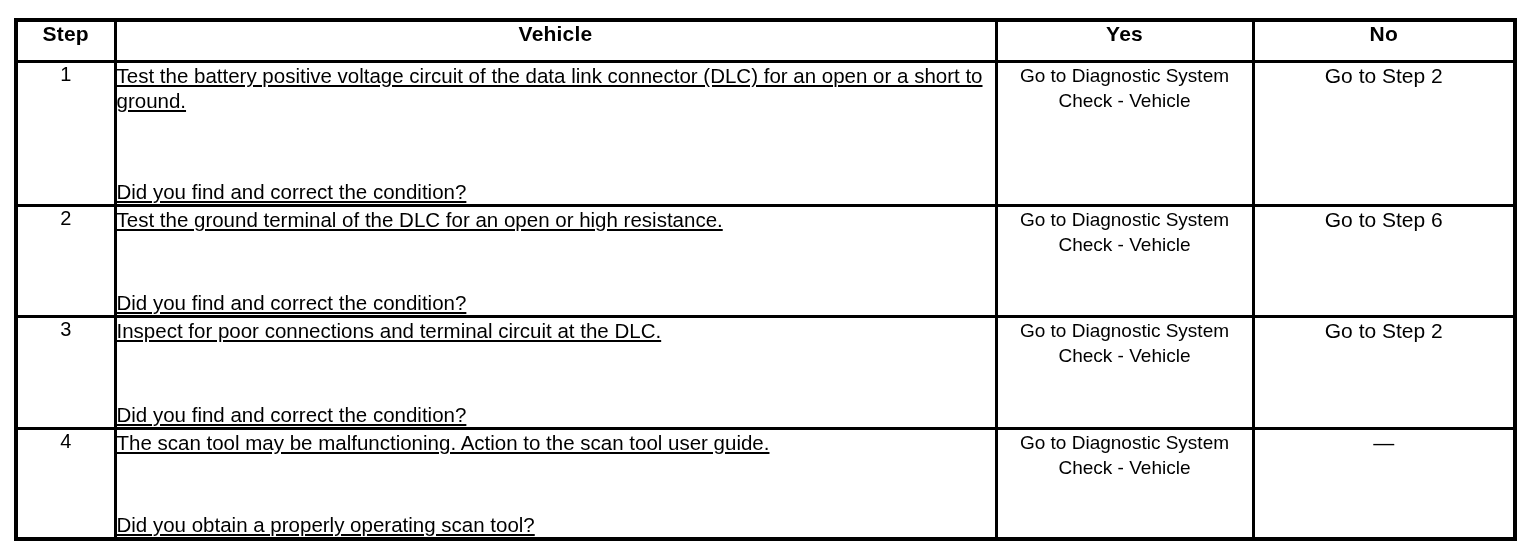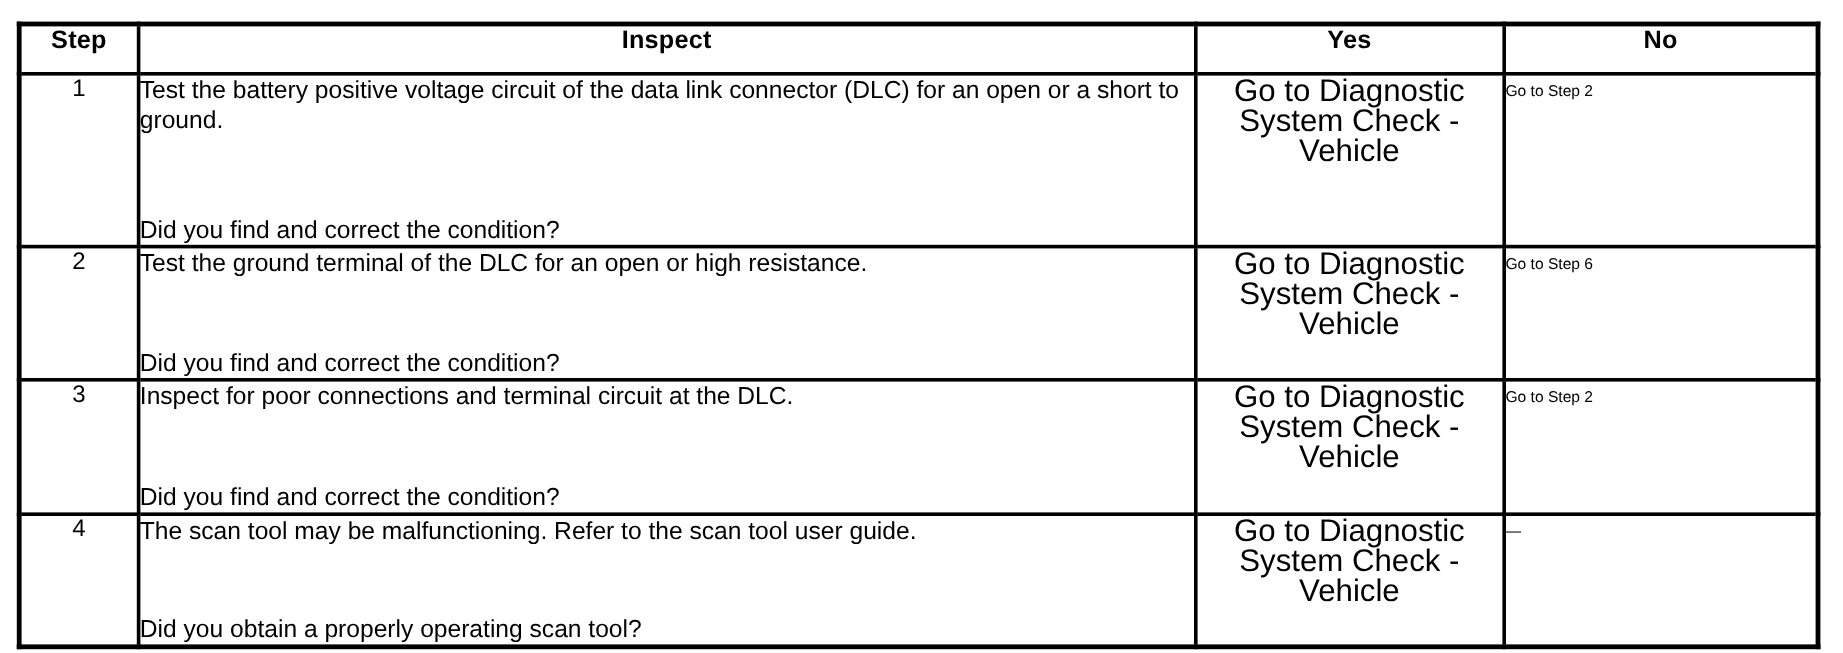--- a/index.html
+++ b/index.html
@@ -53,20 +53,21 @@
 
   td.step-cell {
     text-align: center;
     vertical-align: middle;
     font-size: 20px;
   }
 
   td.action-cell {
     vertical-align: top;
     padding: 4px 6px 4px 8px;
+    text-decoration: underline;
   }
 
   .action-inner {
     display: flex;
     flex-direction: column;
     height: 100%;
     box-sizing: border-box;
   }
 
   .action-line {
@@ -77,29 +78,29 @@
   }
 
   .action-gap {
     flex: 1 1 auto;
     min-height: 12px;
   }
 
   td.yes-cell {
     text-align: center;
     vertical-align: middle;
-    font-size: 26px;
+    font-size: 19px;
     line-height: 25px;
     padding: 2px 6px;
   }
 
   td.no-cell {
-    text-align: left;
+    text-align: center;
     vertical-align: bottom;
-    font-size: 13px;
+    font-size: 21px;
     line-height: 25px;
     padding: 0 6px 8px 6px;
   }
 
   
   tr.row-1 td { height: 141px; }
   tr.row-2 td { height: 108px; }
   tr.row-3 td { height: 109px; }
   tr.row-4 td { height: 107px; }
 </style>
@@ -110,21 +111,21 @@
   <table class="dtc-table">
     <colgroup>
       <col class="col-step">
       <col class="col-action">
       <col class="col-yes">
       <col class="col-no">
     </colgroup>
     <thead>
       <tr>
         <th>Step</th>
-        <th>Inspect</th>
+        <th>Vehicle</th>
         <th>Yes</th>
         <th>No</th>
       </tr>
     </thead>
     <tbody>
 
       <tr class="row-1">
         <td class="step-cell">1</td>
         <td class="action-cell">
           <div class="action-inner">
@@ -160,21 +161,21 @@
           </div>
         </td>
         <td class="yes-cell">Go to Diagnostic System Check - Vehicle</td>
         <td class="no-cell">Go to Step 2</td>
       </tr>
 
       <tr class="row-4">
         <td class="step-cell">4</td>
         <td class="action-cell">
           <div class="action-inner">
-            <div class="action-line">The scan tool may be malfunctioning. Refer to the scan tool user guide.</div>
+            <div class="action-line">The scan tool may be malfunctioning. Action to the scan tool user guide.</div>
             <div class="action-gap"></div>
             <div class="action-line">Did you obtain a properly operating scan tool?</div>
           </div>
         </td>
         <td class="yes-cell">Go to Diagnostic System Check - Vehicle</td>
         <td class="no-cell">—</td>
       </tr>
 
     </tbody>
   </table>

